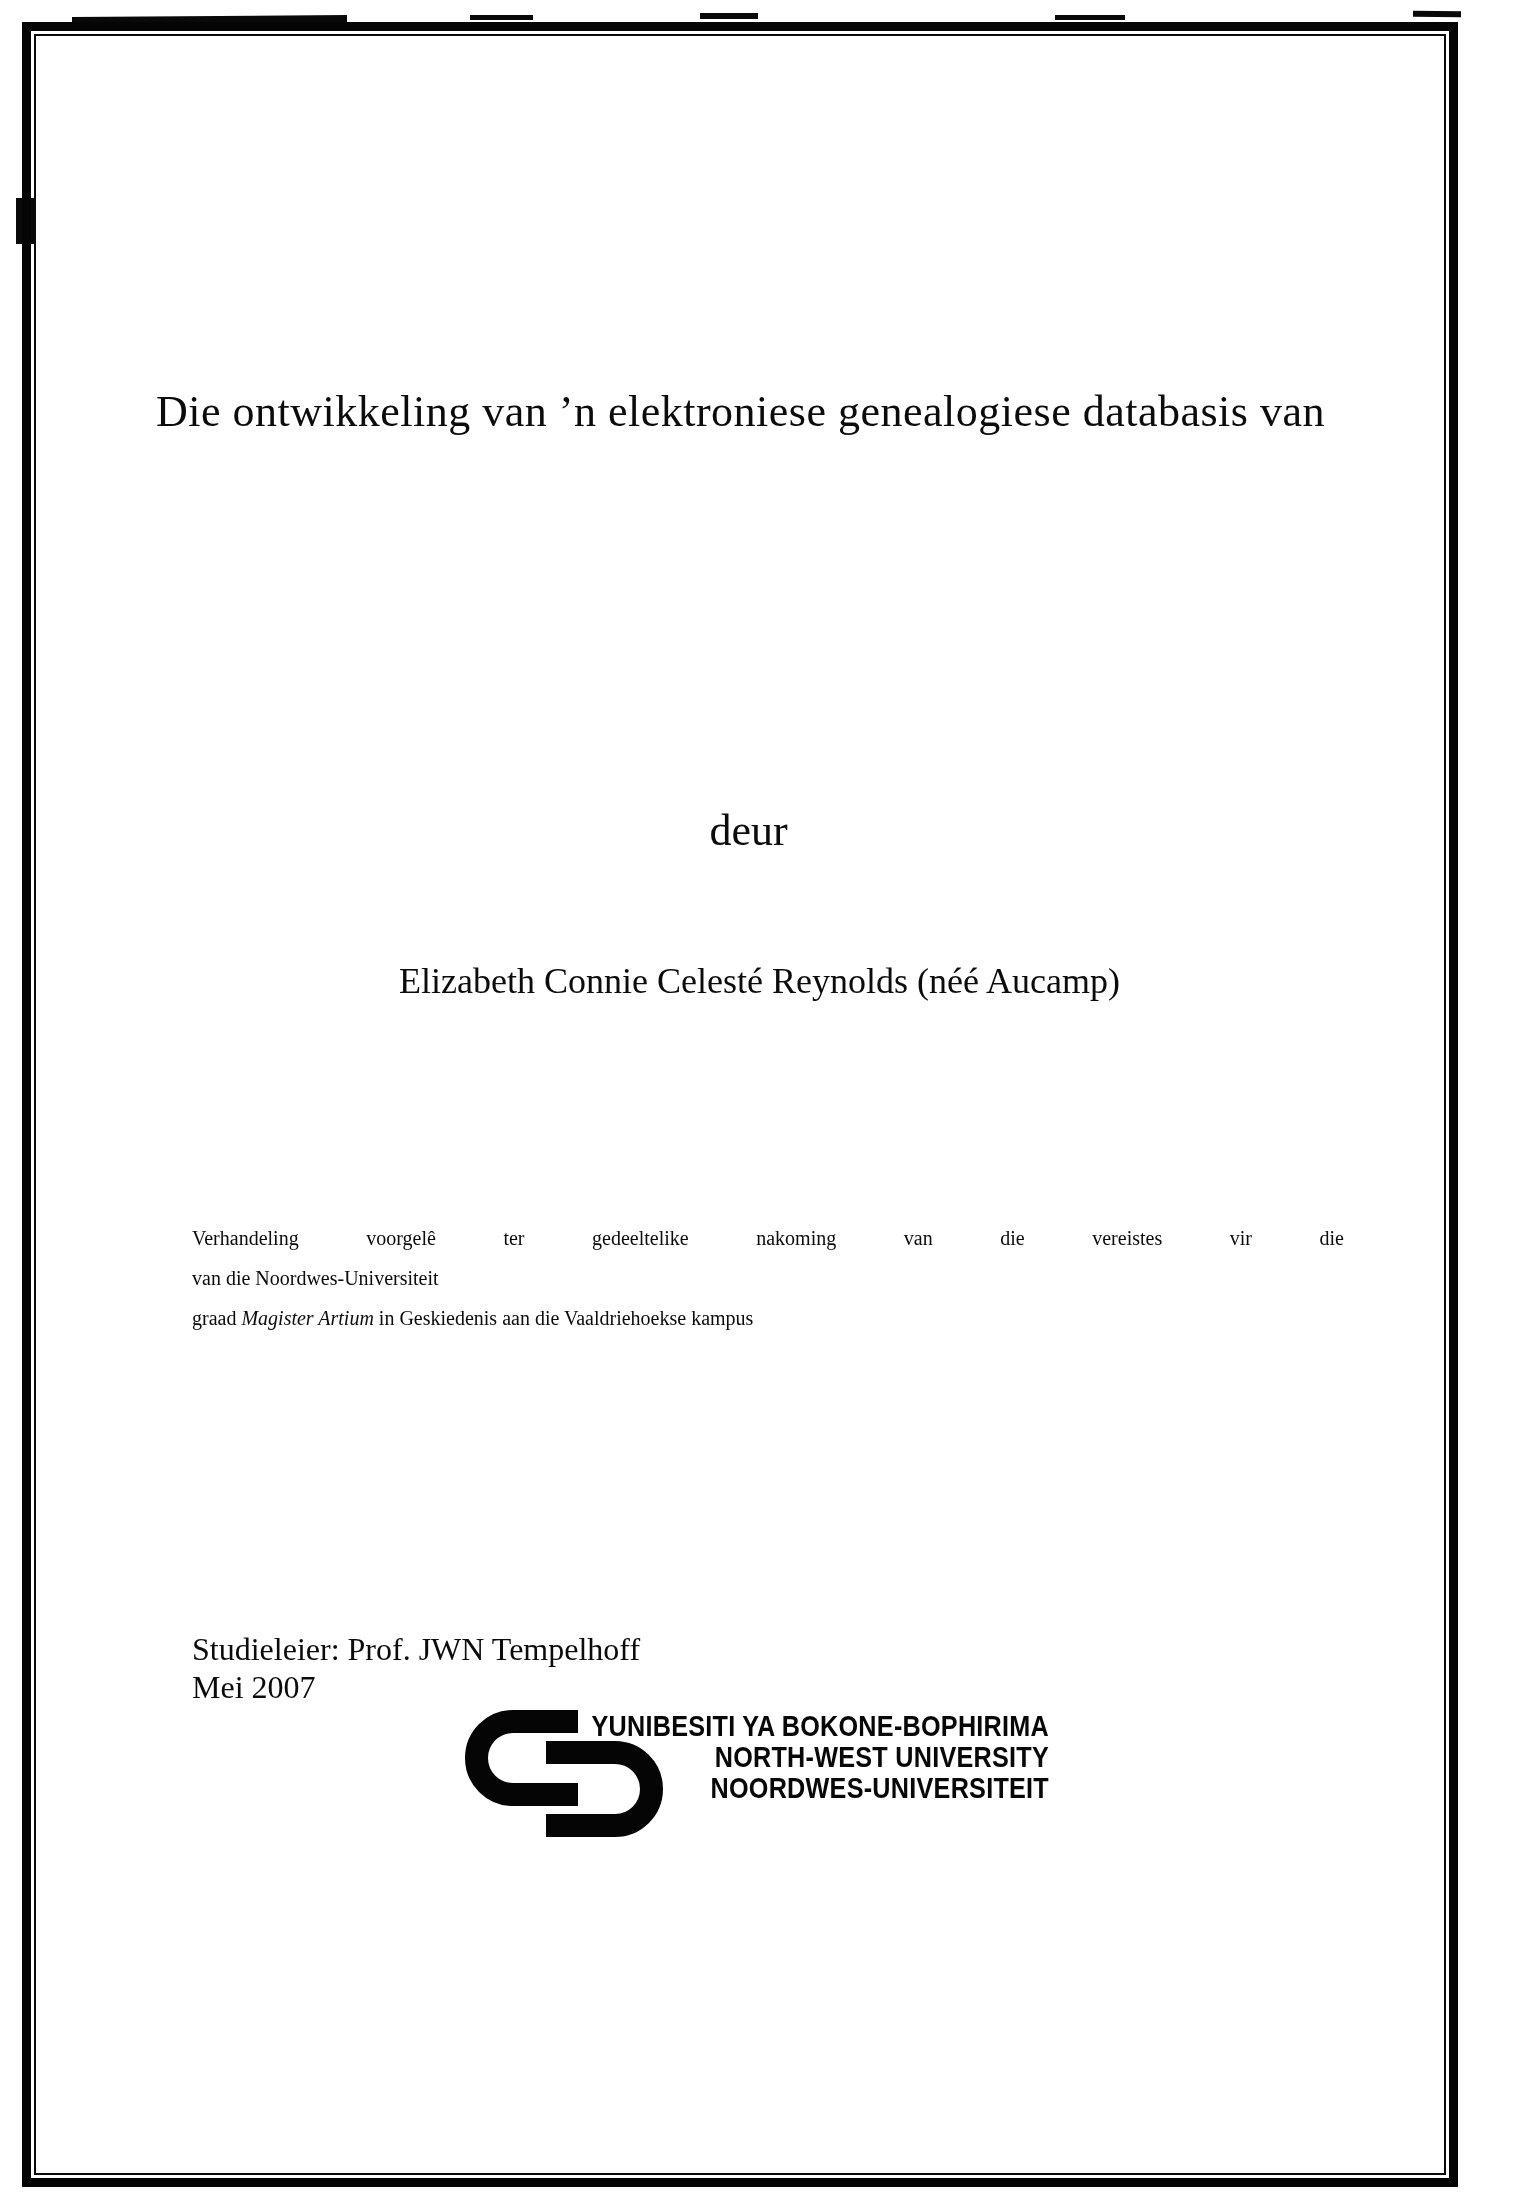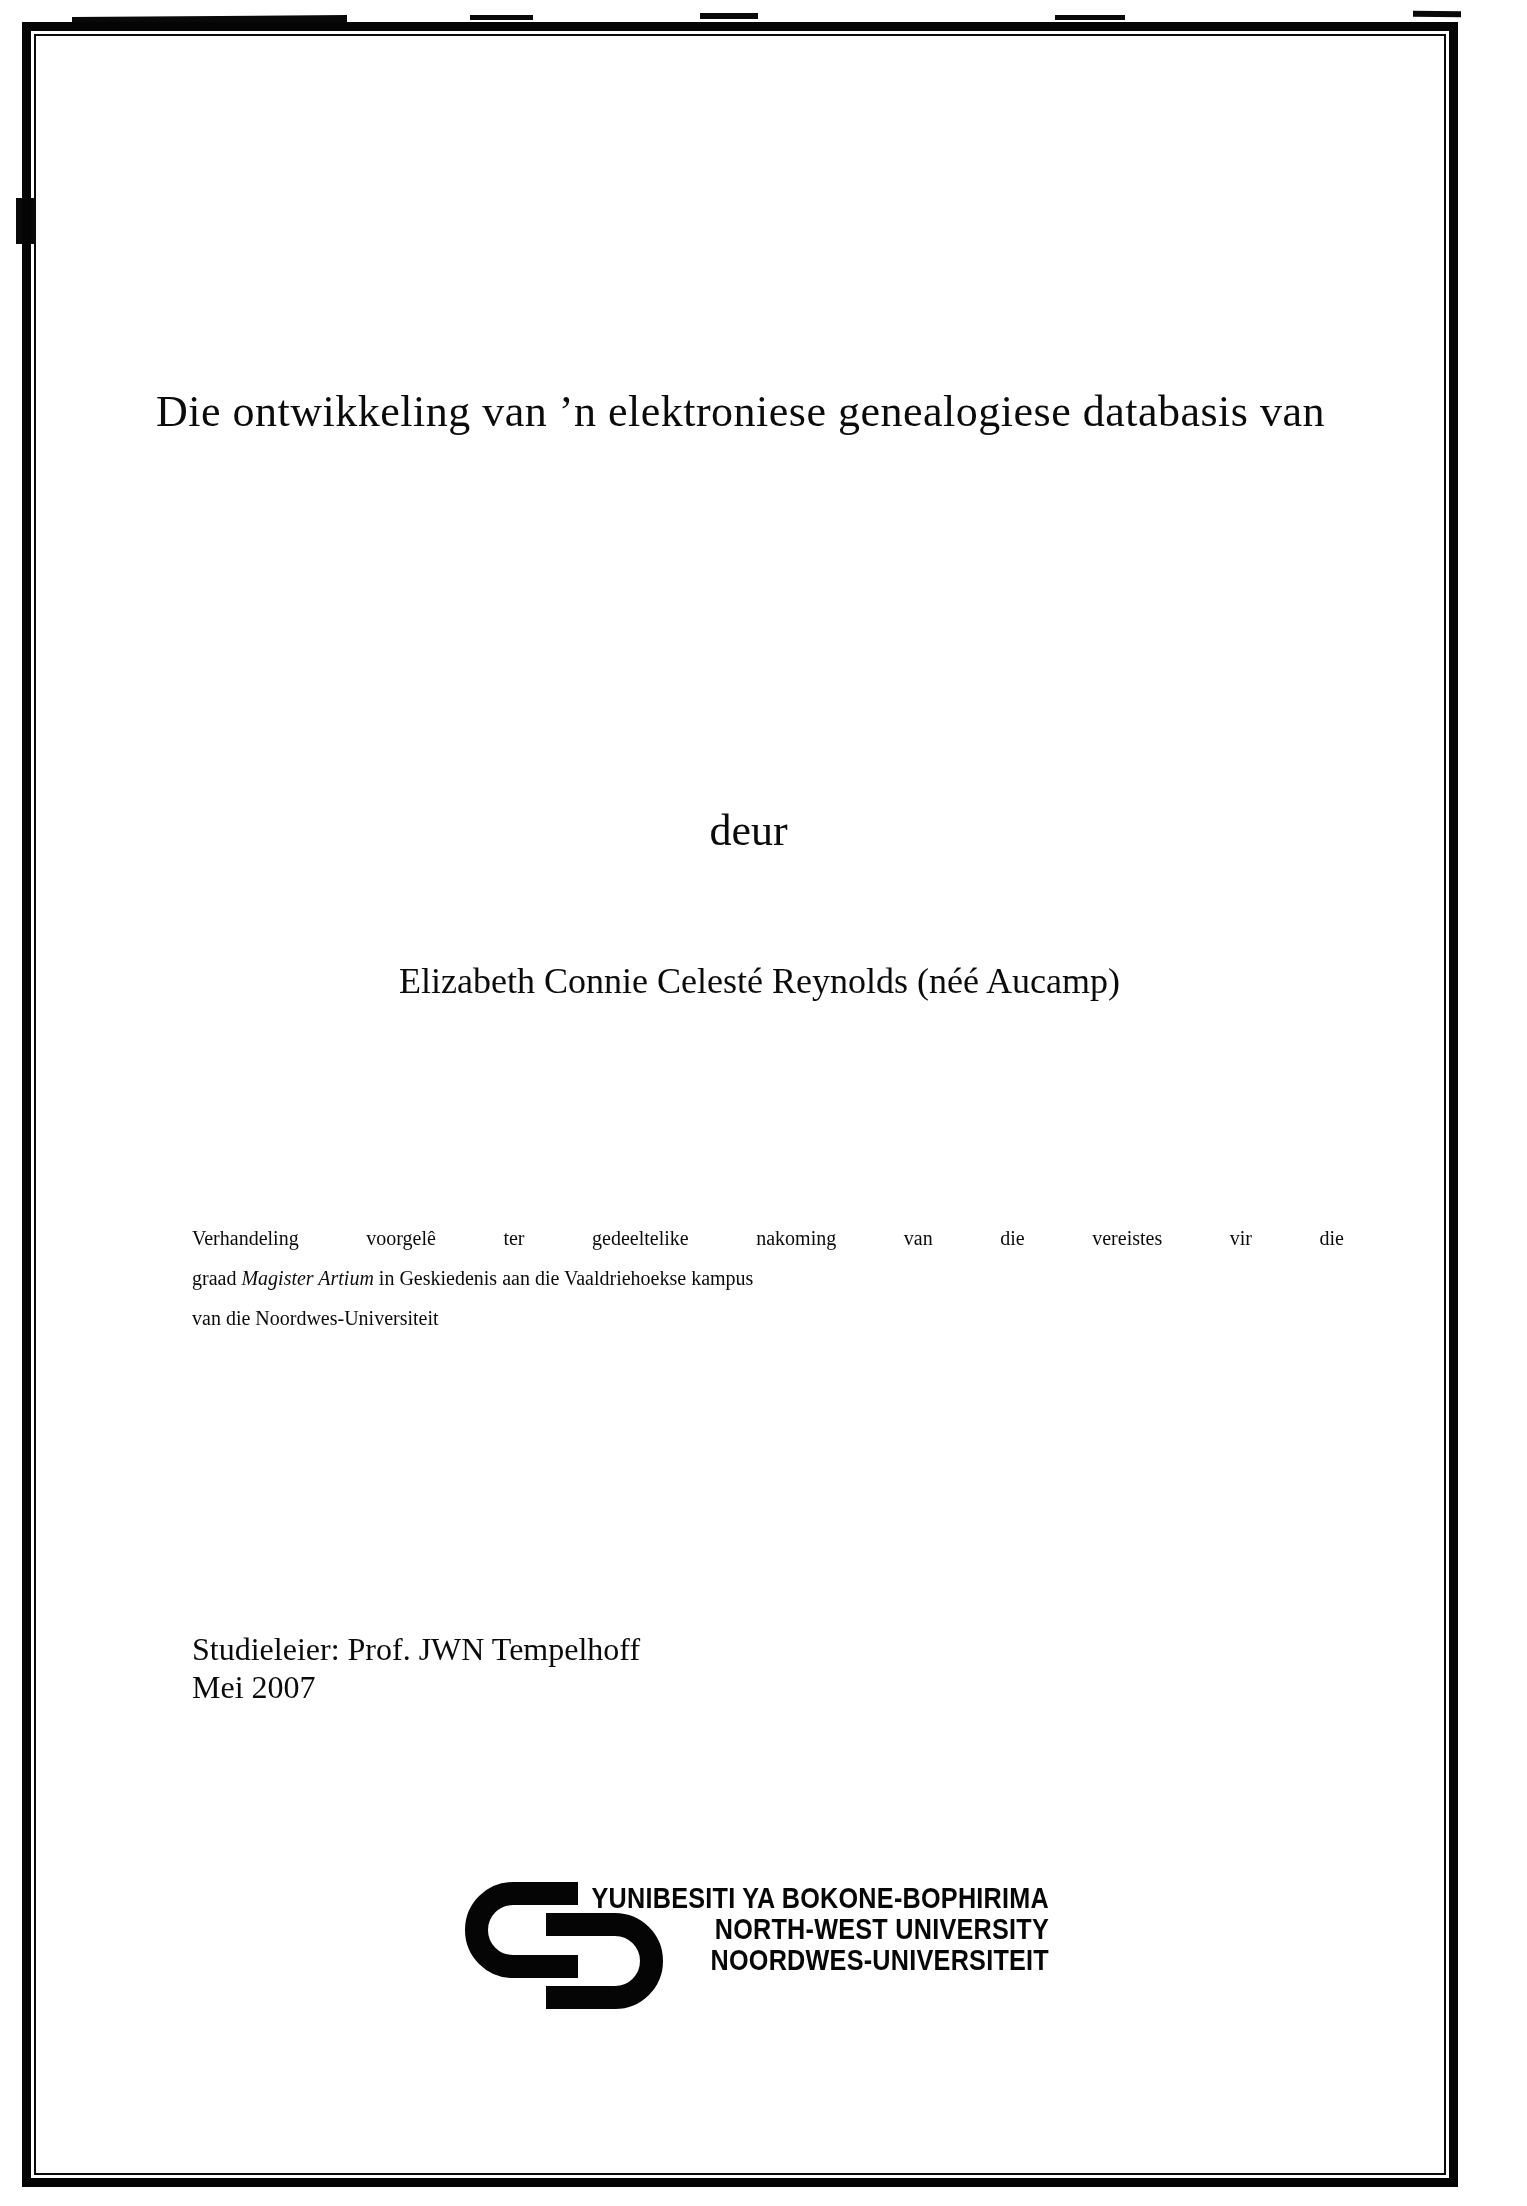--- a/index.html
+++ b/index.html
@@ -46,21 +46,21 @@
     position:absolute; top:1218px; left:192px; width:1152px;
     font-size:20px; line-height:40px;
   }
   .statement .just { text-align:justify; text-align-last:justify; }
   .statement .ital { font-style:italic; }
   .supervisor-block {
     position:absolute; top:1630px; left:192px; width:900px;
     font-size:32px; line-height:38px;
   }
   .logo {
-    position:absolute; top:1876px; left:453px; width:640px; height:145px;
+    position:absolute; top:1704px; left:453px; width:640px; height:145px;
   }
   .logo-mark { position:absolute; left:0; top:0; }
   .logo-text {
     position:absolute; top:6px; right:44px; width:560px;
     font-family:"Liberation Sans", sans-serif;
     font-weight:bold; font-size:30px; line-height:31px;
     text-align:right; letter-spacing:0.3px;
     transform:scaleX(0.84); transform-origin:100% 0;
     color:#070707; white-space:nowrap;
   }
@@ -83,22 +83,22 @@
   <div class="title-block">
     <div>Die ontwikkeling van ’n elektroniese genealogiese databasis van</div>
   </div>
 
   <div class="byline">deur</div>
 
   <div class="author">Elizabeth Connie Celesté Reynolds (néé Aucamp)</div>
 
   <div class="statement">
     <div class="just">Verhandeling voorgelê ter gedeeltelike nakoming van die vereistes vir die</div>
+    <div>van die Noordwes-Universiteit</div>
     <div><span>graad </span><span class="ital">Magister Artium</span><span> in Geskiedenis aan die Vaaldriehoekse kampus</span></div>
-    <div>van die Noordwes-Universiteit</div>
   </div>
 
   <div class="supervisor-block">
     <div>Studieleier: Prof. JWN Tempelhoff</div>
     <div>Mei 2007</div>
   </div>
 
   <div class="logo">
     <span class="logo-mark">
       <svg width="220" height="145" viewBox="0 0 220 145" xmlns="http://www.w3.org/2000/svg">

